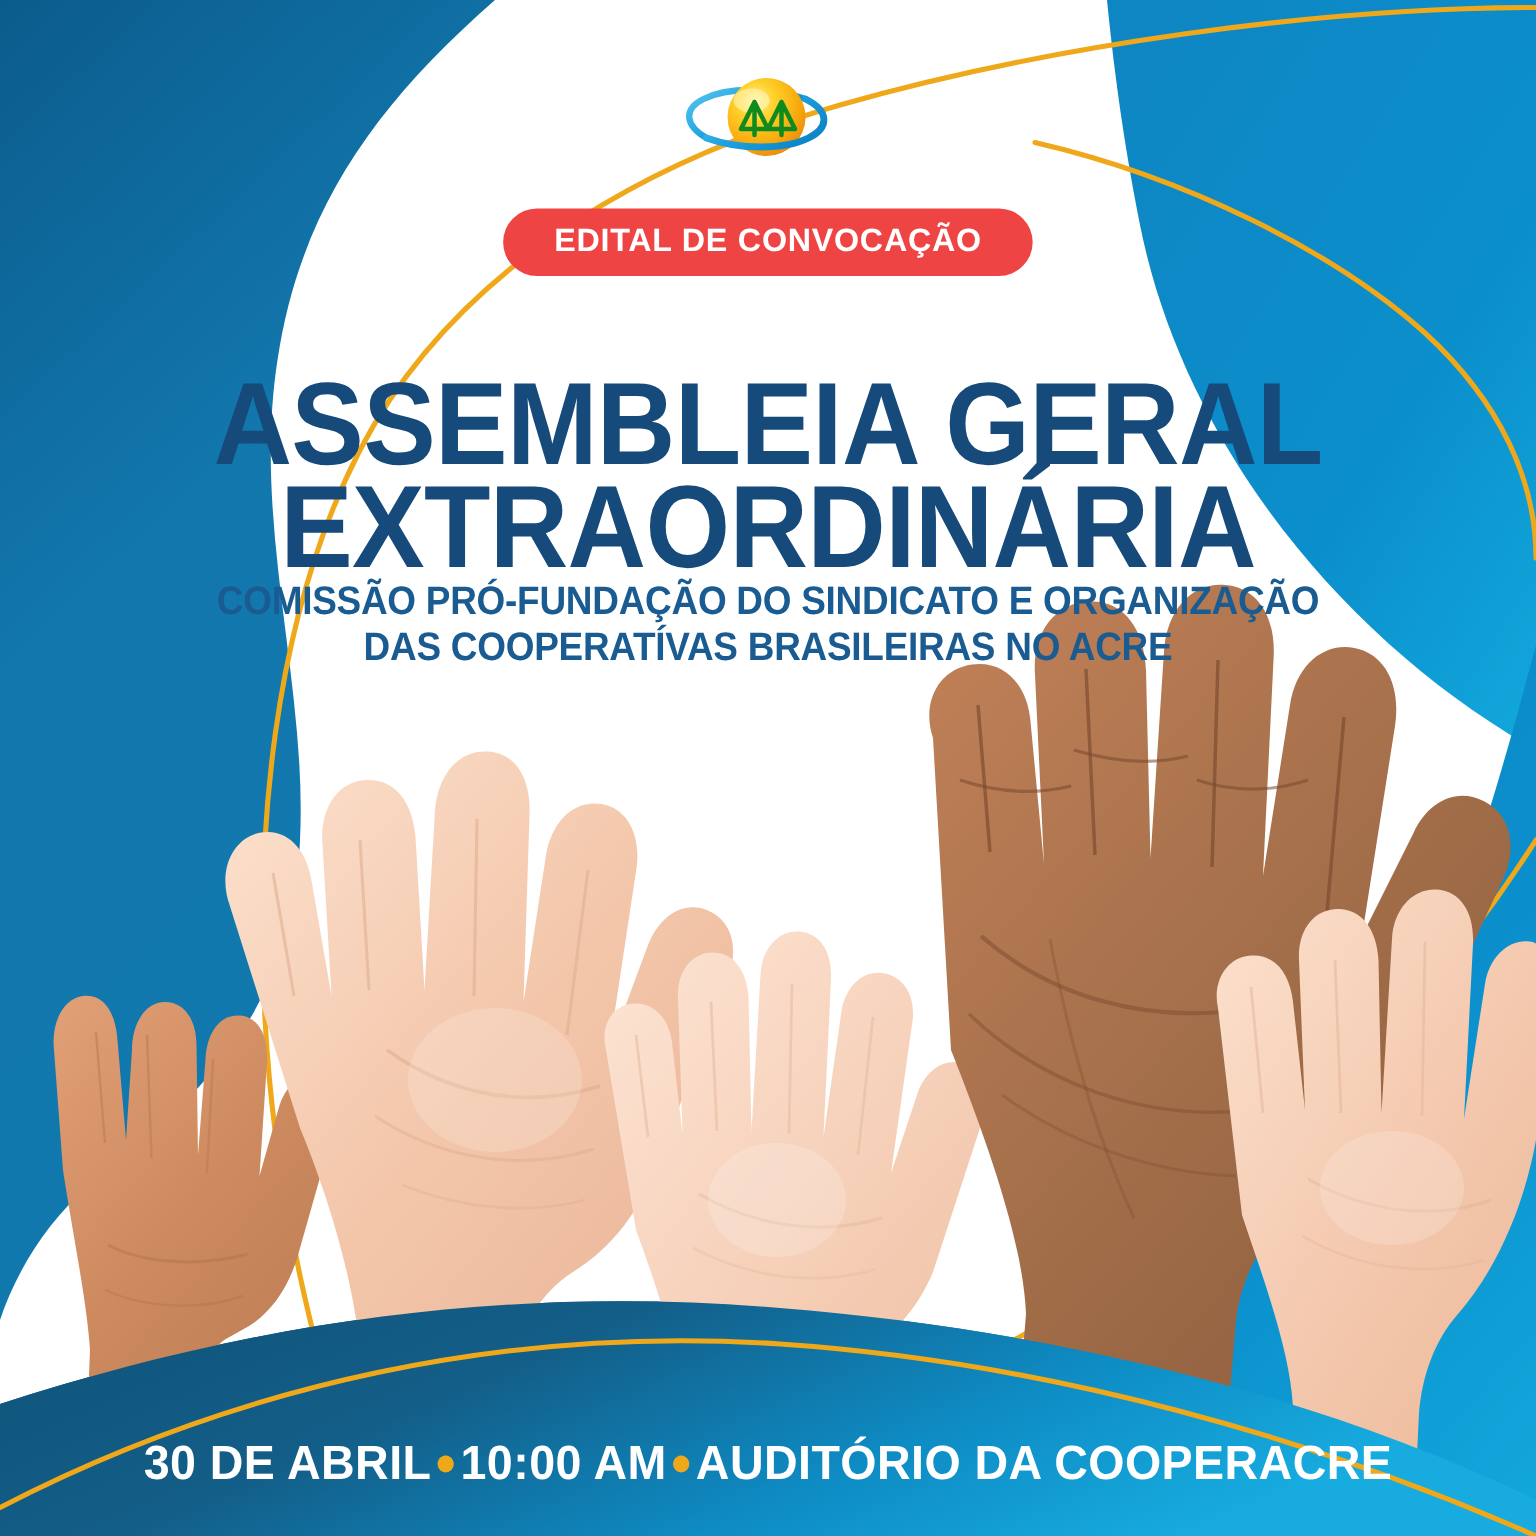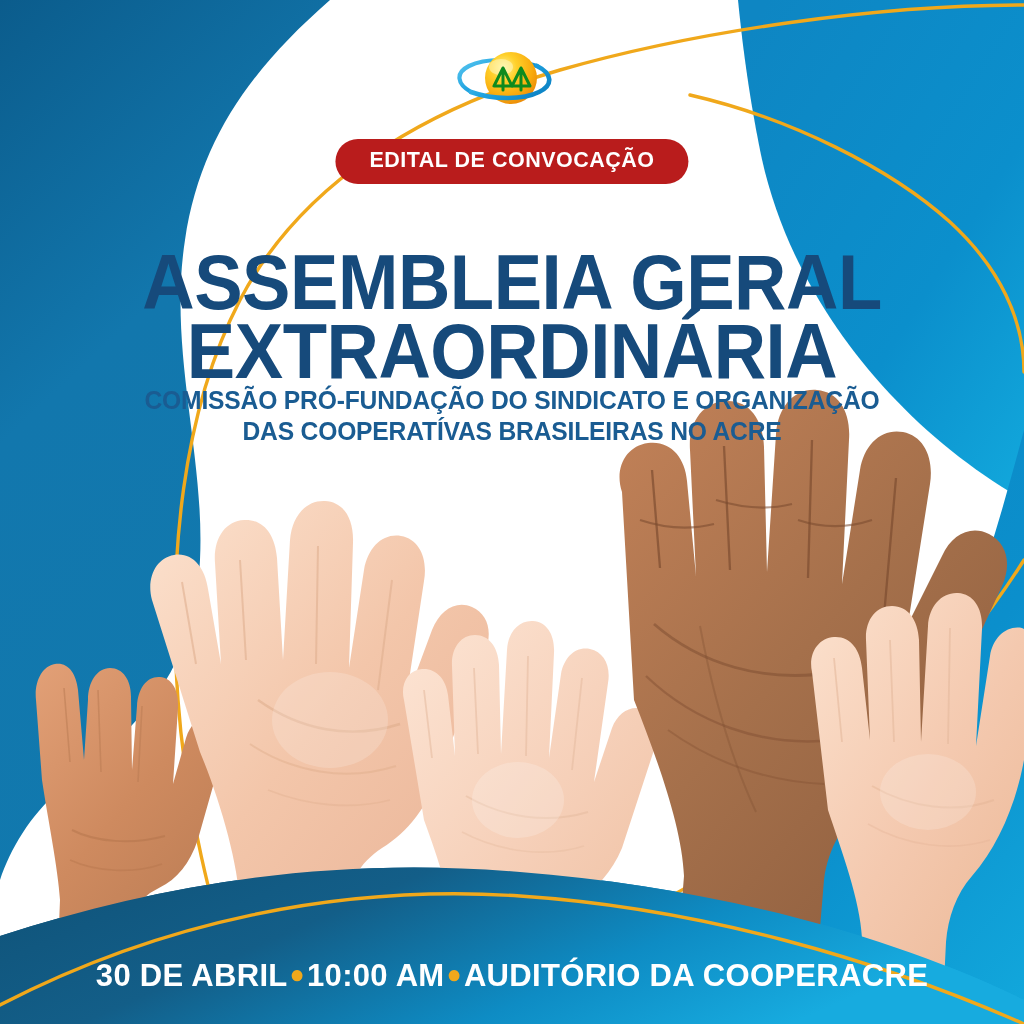--- a/index.html
+++ b/index.html
@@ -32,21 +32,21 @@
     width: 130px;
     height: 84px;
   }
 
   
   .badge {
     position: absolute;
     left: 50%;
     top: 139px;
     transform: translateX(-50%);
-    background: #b91c1c;
+    background: #ef4444;
     color: #ffffff;
     border-radius: 30px;
     padding: 11px 34px 12px;
     font-size: 21.5px;
     font-weight: bold;
     letter-spacing: 0.5px;
     line-height: 1;
     white-space: nowrap;
   }
 

